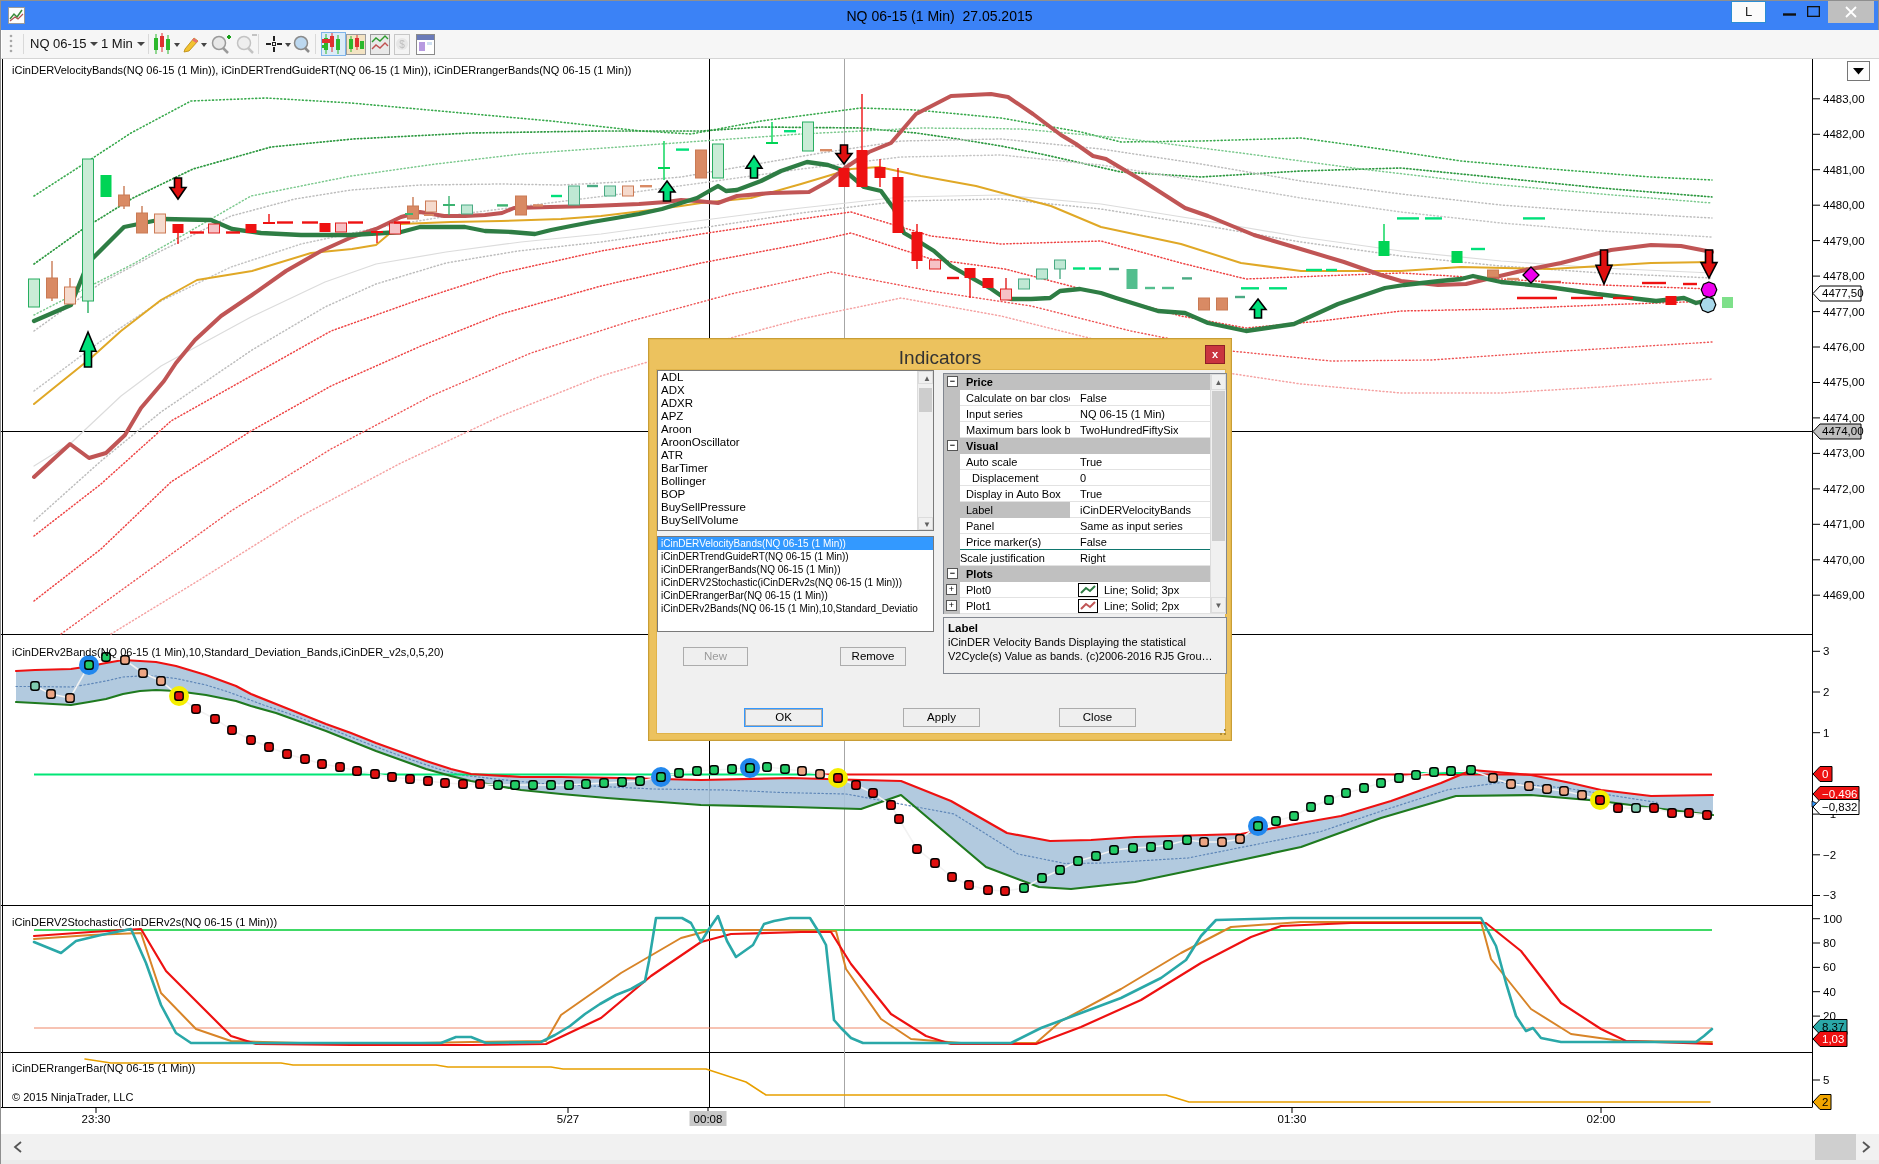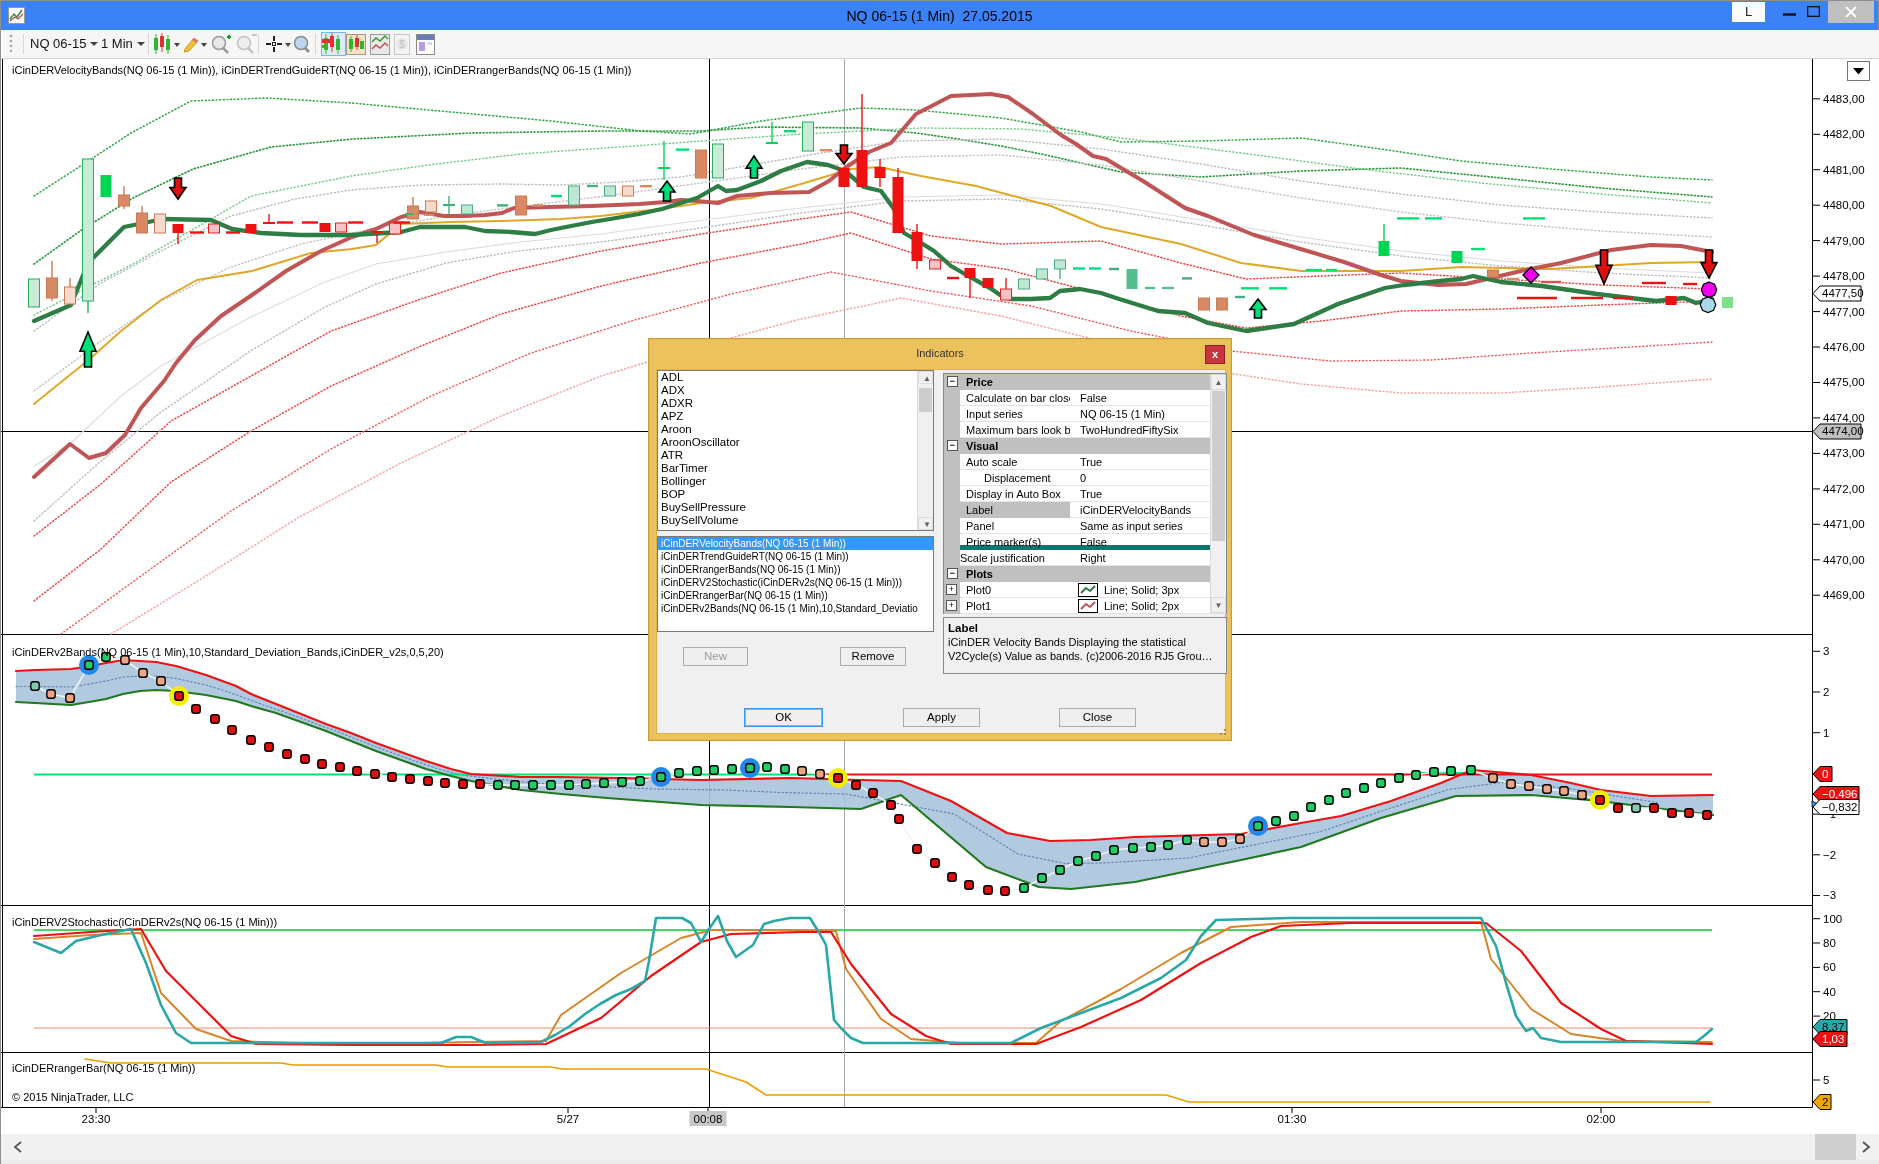--- a/index.html
+++ b/index.html
@@ -3,21 +3,21 @@
 *{margin:0;padding:0;box-sizing:border-box}
 html,body{width:1879px;height:1164px;overflow:hidden;background:#fff;
  font-family:"Liberation Sans",sans-serif;-webkit-font-smoothing:antialiased}
 #win{position:absolute;inset:0;border:1px solid #8f8f8f}
 #titlebar{position:absolute;left:0;top:0;width:100%;height:29px;background:#3b82f6}
 #title{position:absolute;left:0;right:0;top:7px;text-align:center;font-size:14px;color:#000}
 #toolbar{position:absolute;left:1px;top:29px;width:1877px;height:29px;background:#f6f6f6;border-bottom:1px solid #e2e2e2}
 .tbtxt{font-size:13px;color:#111}
 .abs{position:absolute}
 #dlg{position:absolute;left:647px;top:337px;width:584px;height:403px;background:#ecc25e;border:1px solid #c89d36;box-shadow:0 0 0 1px #e6ba4e inset}
-#dlgtitle{position:absolute;left:0;top:8px;width:100%;text-align:center;font-size:11px;color:#333}
+#dlgtitle{position:absolute;left:0;top:8px;width:100%;text-align:center;font-size:19px;color:#333}
 #dlgx{position:absolute;left:556px;top:6px;width:20px;height:19px;background:#c9353f;border:1px solid #8e1f27;color:#fff;
  font-size:11px;font-weight:bold;text-align:center;line-height:17px}
 #dlgbody{position:absolute;left:7px;top:30px;width:570px;height:365px;background:#f0f0f0;border:1px solid #e0b34a}
 .lb{position:absolute;background:#fff;border:1px solid #7a7a7a;font-size:11.5px;color:#000}
 .lb div{height:13px;line-height:13px;padding-left:3px;white-space:nowrap;overflow:hidden}
 .sel{background:#3399ff;color:#fff}
 .sb{position:absolute;background:#f0f0f0;border-left:1px solid #dcdcdc}
 .sbbtn{position:absolute;left:0;width:100%;height:16px;background:#f0f0f0;border:1px solid #dcdcdc;color:#606060;
  font-size:8px;text-align:center;line-height:15px}
 .sbthumb{position:absolute;left:1px;width:13px;background:#cdcdcd}
@@ -543,39 +543,39 @@
             <span class="pmbox" style="left:3px;top:2px">−</span>
             <span style="position:absolute;left:22px">Visual</span>
           </div>
 <div class="grow" style="top:80px;border-bottom:1px solid #e2e2e2">
             <span style="position:absolute;left:0;top:0;width:16px;height:16px;background:#c0c0c0"></span>
 <span class="gname" style="width:110px;left:16px;padding-left:6px">Auto scale</span>
 <span class="gval" style="left:136px">True</span>
 </div>
 <div class="grow" style="top:96px;border-bottom:1px solid #e2e2e2">
             <span style="position:absolute;left:0;top:0;width:16px;height:16px;background:#c0c0c0"></span>
-<span class="gname" style="width:110px;left:20px;padding-left:20px">Displacement</span>
+<span class="gname" style="width:110px;left:8px;padding-left:20px">Displacement</span>
 <span class="gval" style="left:136px">0</span>
 </div>
 <div class="grow" style="top:112px;border-bottom:1px solid #e2e2e2">
             <span style="position:absolute;left:0;top:0;width:16px;height:16px;background:#c0c0c0"></span>
 <span class="gname" style="width:110px;left:16px;padding-left:6px">Display in Auto Box</span>
 <span class="gval" style="left:136px">True</span>
 </div>
 <div class="grow" style="top:128px;border-bottom:1px solid #e2e2e2">
             <span style="position:absolute;left:0;top:0;width:16px;height:16px;background:#c0c0c0"></span>
 <span class="gname" style="width:110px;background:#c0c0c0;left:16px;padding-left:6px">Label</span>
 <span class="gval" style="left:136px">iCinDERVelocityBands</span>
 </div>
 <div class="grow" style="top:144px;border-bottom:1px solid #e2e2e2">
             <span style="position:absolute;left:0;top:0;width:16px;height:16px;background:#c0c0c0"></span>
 <span class="gname" style="width:110px;left:16px;padding-left:6px">Panel</span>
 <span class="gval" style="left:136px">Same as input series</span>
 </div>
-<div class="grow" style="top:160px;border-bottom:5px solid #0f766e">
+<div class="grow" style="top:160px;border-bottom:1px solid #0f766e">
             <span style="position:absolute;left:0;top:0;width:16px;height:16px;background:#c0c0c0"></span>
 <span class="gname" style="width:110px;left:16px;padding-left:6px">Price marker(s)</span>
 <span class="gval" style="left:136px">False</span>
 </div>
 <div class="grow" style="top:176px;border-bottom:1px solid #e2e2e2">
             <span style="position:absolute;left:0;top:0;width:16px;height:16px;background:#c0c0c0"></span>
 <span class="gname" style="width:110px;left:16px;padding-left:0">Scale justification</span>
 <span class="gval" style="left:136px">Right</span>
 </div>
 <div class="grow ghdr" style="top:192px">

